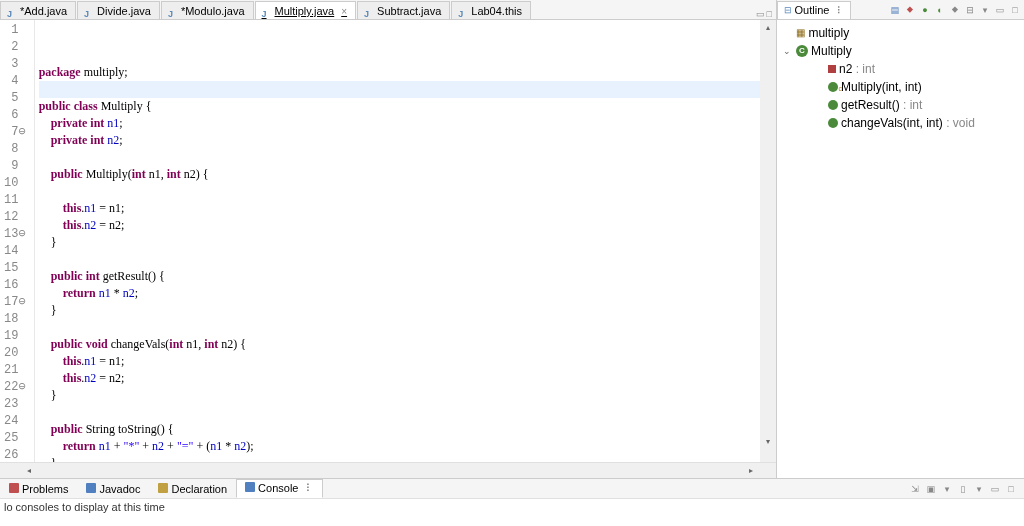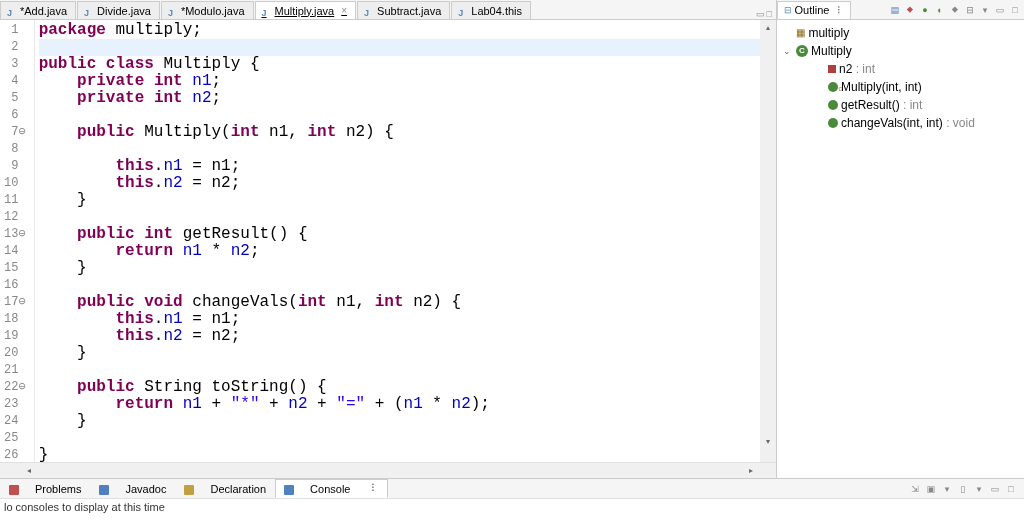--- a/index.html
+++ b/index.html
@@ -29,21 +29,21 @@
 .tab-bar {
   display: flex;
   background: #f5f5f5;
   border-bottom: 1px solid #ccc;
   height: 20px;
   align-items: flex-end;
   position: relative;
 }
 .tab {
   display: flex;
-  align-items: center;
+  align-items: flex-end;
   padding: 2px 8px 2px 6px;
   background: #eee;
   border: 1px solid #ccc;
   border-bottom: none;
   margin-right: 1px;
   font-size: 11px;
   height: 18px;
   cursor: pointer;
   gap: 3px;
 }
@@ -88,26 +88,27 @@
   color: #888;
   font-family: Consolas, "Courier New", monospace;
   font-size: 12px;
   line-height: 17px;
   user-select: none;
   border-right: 1px solid #e8e8e8;
   white-space: pre;
 }
 .code {
   flex: 1;
-  font-family: Liberation Mono, monospace;
-  font-size: 16px;
+  font-family: Liberation Serif, serif;
+  font-size: 12px;
   line-height: 17px;
   padding: 2px 0 2px 4px;
   white-space: pre;
   overflow: hidden;
+  margin-top: 42px;
 }
 .code .line2 {
   background: #e8f2fe;
   display: block;
   width: 100%;
 }
 .kw { color: #7f0055; font-weight: bold; }
 .fld { color: #0000c0; }
 .str { color: #2a00ff; }
 .vscroll {
@@ -223,22 +224,22 @@
 
 .bottom-views {
   display: flex;
   align-items: center;
   height: 20px;
   background: #f5f5f5;
   border-top: 1px solid #ccc;
 }
 .view-tab {
   display: flex;
-  align-items: flex-end;
-  gap: 16px;
+  align-items: flex-start;
+  gap: 3px;
   padding: 2px 8px;
   font-size: 11px;
   border: 1px solid transparent;
   cursor: pointer;
 }
 .view-tab.active {
   background: #fff;
   border: 1px solid #ccc;
   border-bottom-color: #fff;
 }

